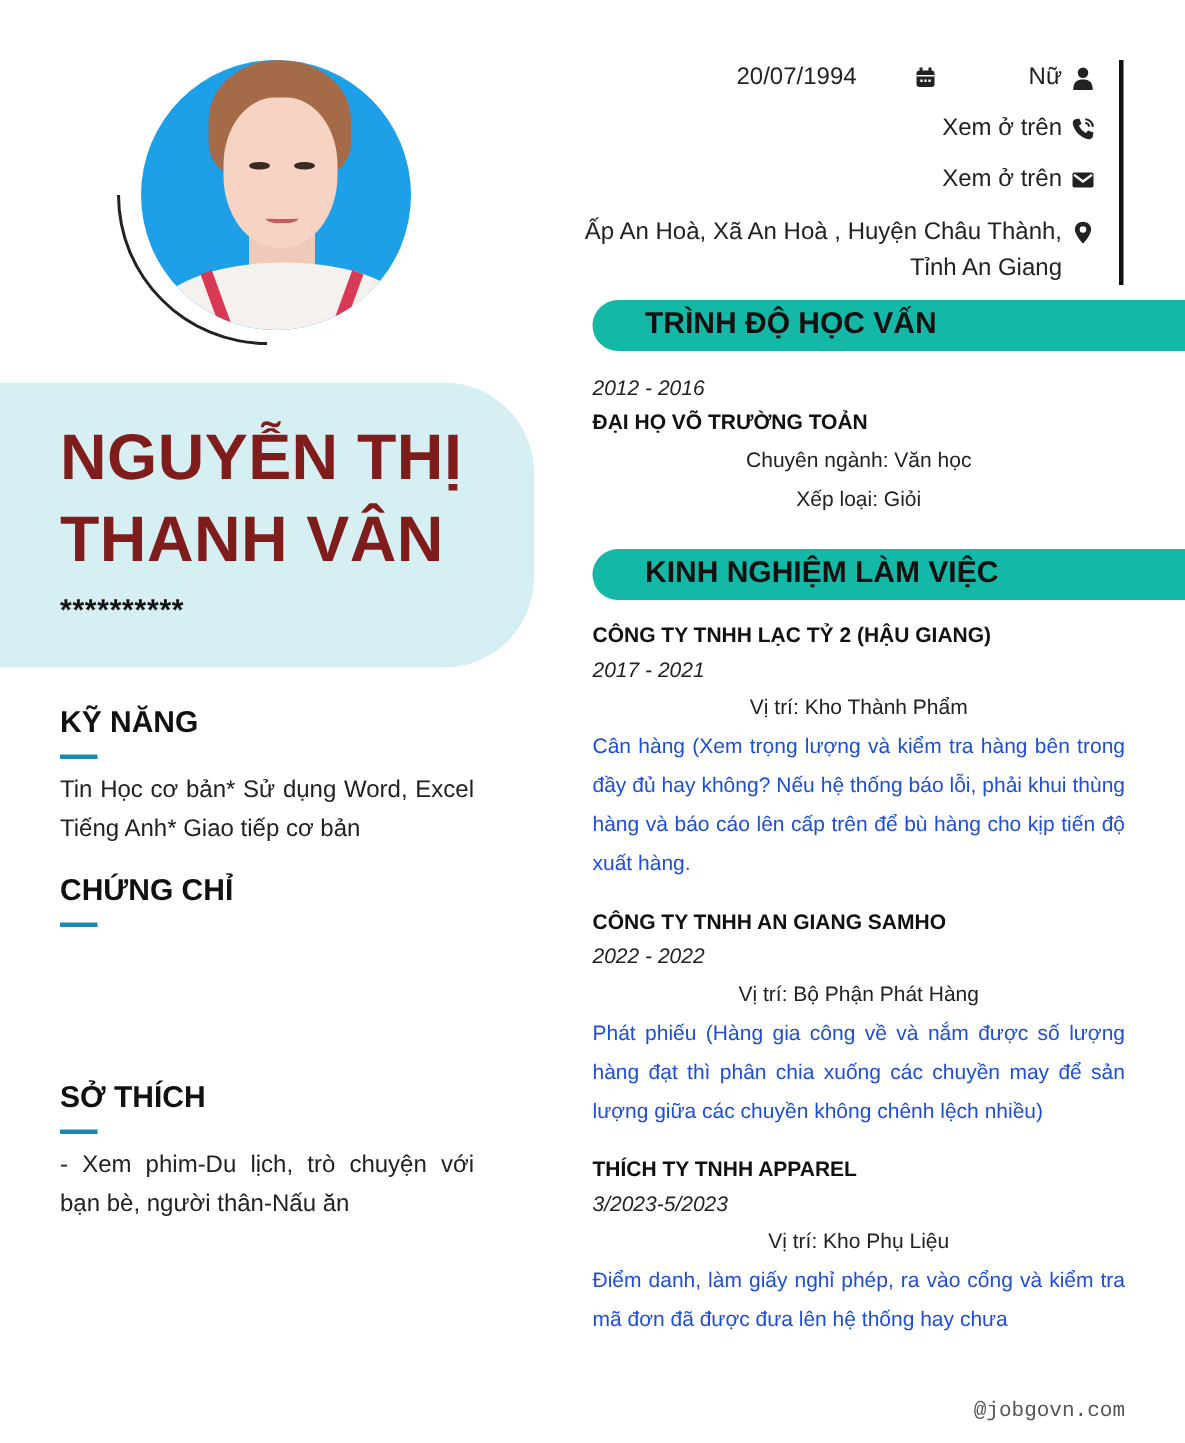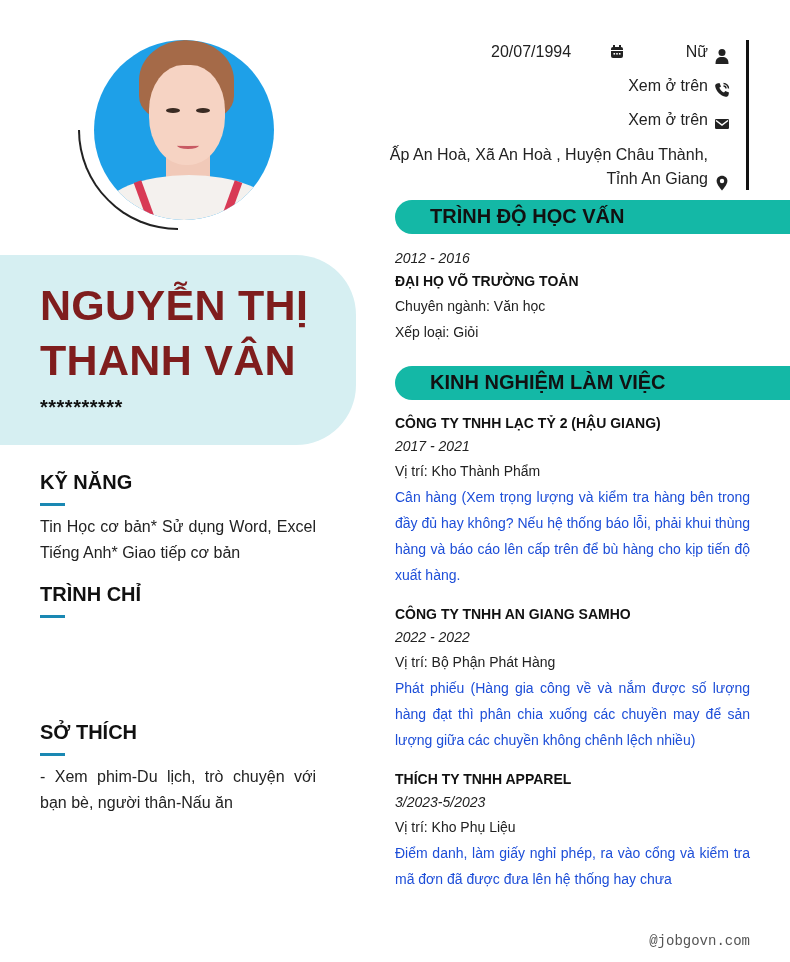--- a/index.html
+++ b/index.html
@@ -25,32 +25,32 @@
   .name-panel { position: absolute; left: 0; top: 255px; width: 356px; height: 190px; background: #d6eff2; border-radius: 0 60px 60px 0; }
   .name { position: absolute; left: 40px; top: 278px; font-size: 43px; font-weight: 700; line-height: 55px; color: #7f1d1d; letter-spacing: 0.3px; }
   .stars { position: absolute; left: 40px; top: 396px; font-size: 20px; font-weight: 700; color: #111; letter-spacing: 0.5px; }
 
   
   .lsec { position: absolute; left: 40px; width: 276px; }
   .lsec h2 { font-size: 20px; font-weight: 700; color: #111; }
   .lsec .bar { width: 25px; height: 3px; background: #1a88b3; margin-top: 9px; }
   .lsec p { font-size: 16px; line-height: 26px; color: #222; margin-top: 8px; text-align: justify; }
   .contact-rule { position: absolute; left: 746px; top: 40px; width: 3px; height: 150px; background: #111; }
-  .crow { position: absolute; right: 60px; font-size: 16px; color: #222; display: flex; align-items: flex-end; text-align: right; line-height: 24px; }
+  .crow { position: absolute; right: 60px; font-size: 16px; color: #222; display: flex; align-items: flex-start; text-align: right; line-height: 24px; }
   .crow .ico { width: 16px; height: 16px; margin-left: 6px; margin-top: 4px; display: inline-block; }
   .dob { position: absolute; left: 491px; top: 40px; font-size: 16px; color: #222; line-height: 24px; display: flex; gap: 32px; }
   .dob .ico { width: 16px; height: 16px; margin-left: 6px; margin-top: 4px; }
 
   
   .rhead { position: absolute; left: 395px; width: 395px; height: 34px; background: #14b8a6; border-radius: 17px 0 0 17px; }
   .rhead h2 { position: absolute; left: 35px; top: 5px; font-size: 20px; font-weight: 700; color: #111; }
   .rblock { position: absolute; left: 395px; width: 355px; }
   .rblock .date { font-size: 14px; font-style: italic; color: #222; line-height: 23px; }
   .rblock .org { font-size: 14px; font-weight: 700; color: #111; line-height: 23px; }
-  .rblock .line { font-size: 14px; color: #222; line-height: 26px; }
+  .rblock .line { font-size: 14px; color: #222; line-height: 26px; text-align: center; }
   .rblock .desc { font-size: 14px; color: #1d4ed8; line-height: 26px; text-align: justify; }
 
   .footer { position: absolute; right: 40px; top: 933px; font-family: "Liberation Mono", "DejaVu Sans Mono", monospace; font-size: 14px; color: #555; }
 </style>
 </head>
 <body>
 
 <div class="avatar-wrap">
   <div class="avatar-arc2"></div>
   <div class="avatar">
@@ -72,21 +72,21 @@
   <div>THANH VÂN</div>
 </div>
 <div class="stars">**********</div>
 
 <div class="lsec" style="top:471px;">
   <h2>KỸ NĂNG</h2>
   <div class="bar"></div>
   <p>Tin Học cơ bản* Sử dụng Word, Excel Tiếng Anh* Giao tiếp cơ bản</p>
 </div>
 <div class="lsec" style="top:583px;">
-  <h2>TRÌNH CHỈ</h2>
+  <h2>CHỨNG CHỈ</h2>
   <div class="bar"></div>
 </div>
 <div class="lsec" style="top:721px;">
   <h2>SỞ THÍCH</h2>
   <div class="bar"></div>
   <p>- Xem phim-Du lịch, trò chuyện với bạn bè, người thân-Nấu ăn</p>
 </div>
 
 <div class="contact-rule"></div>
 

